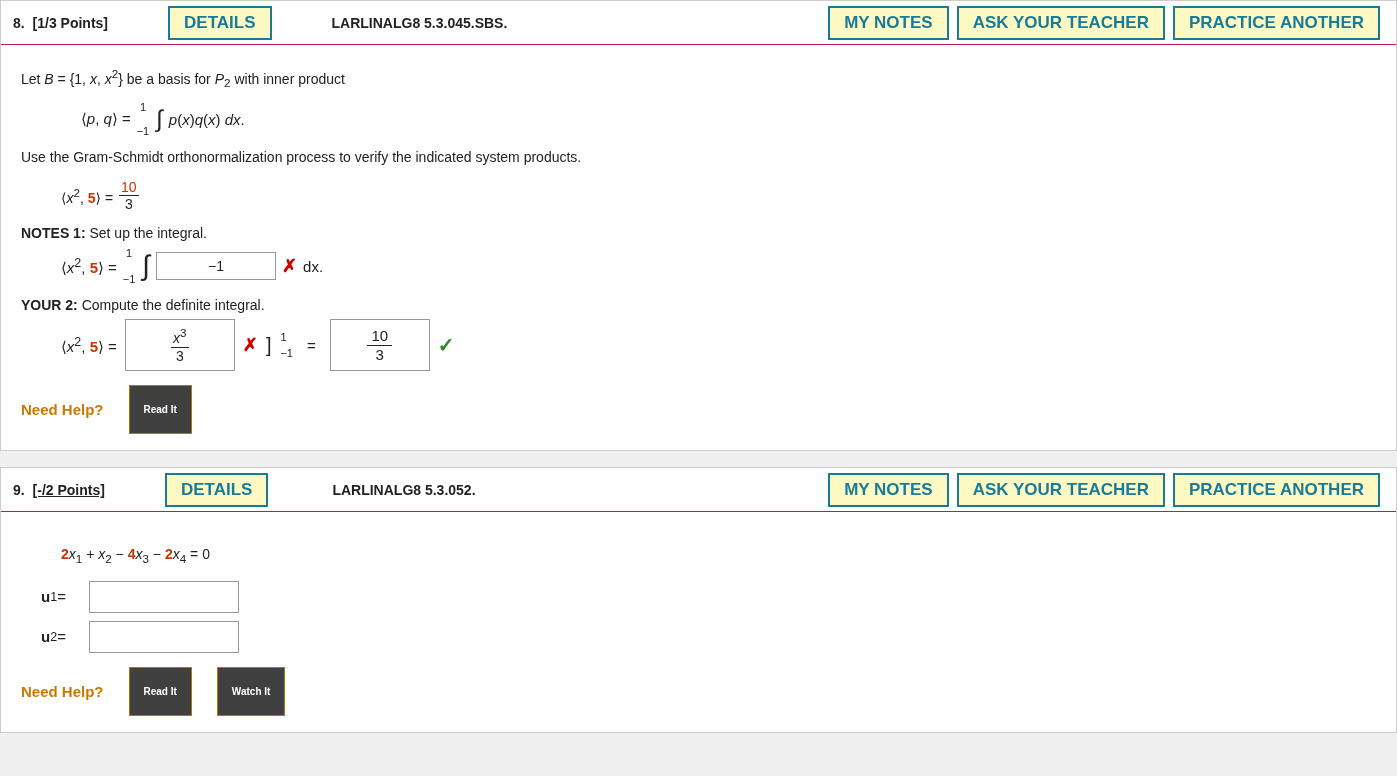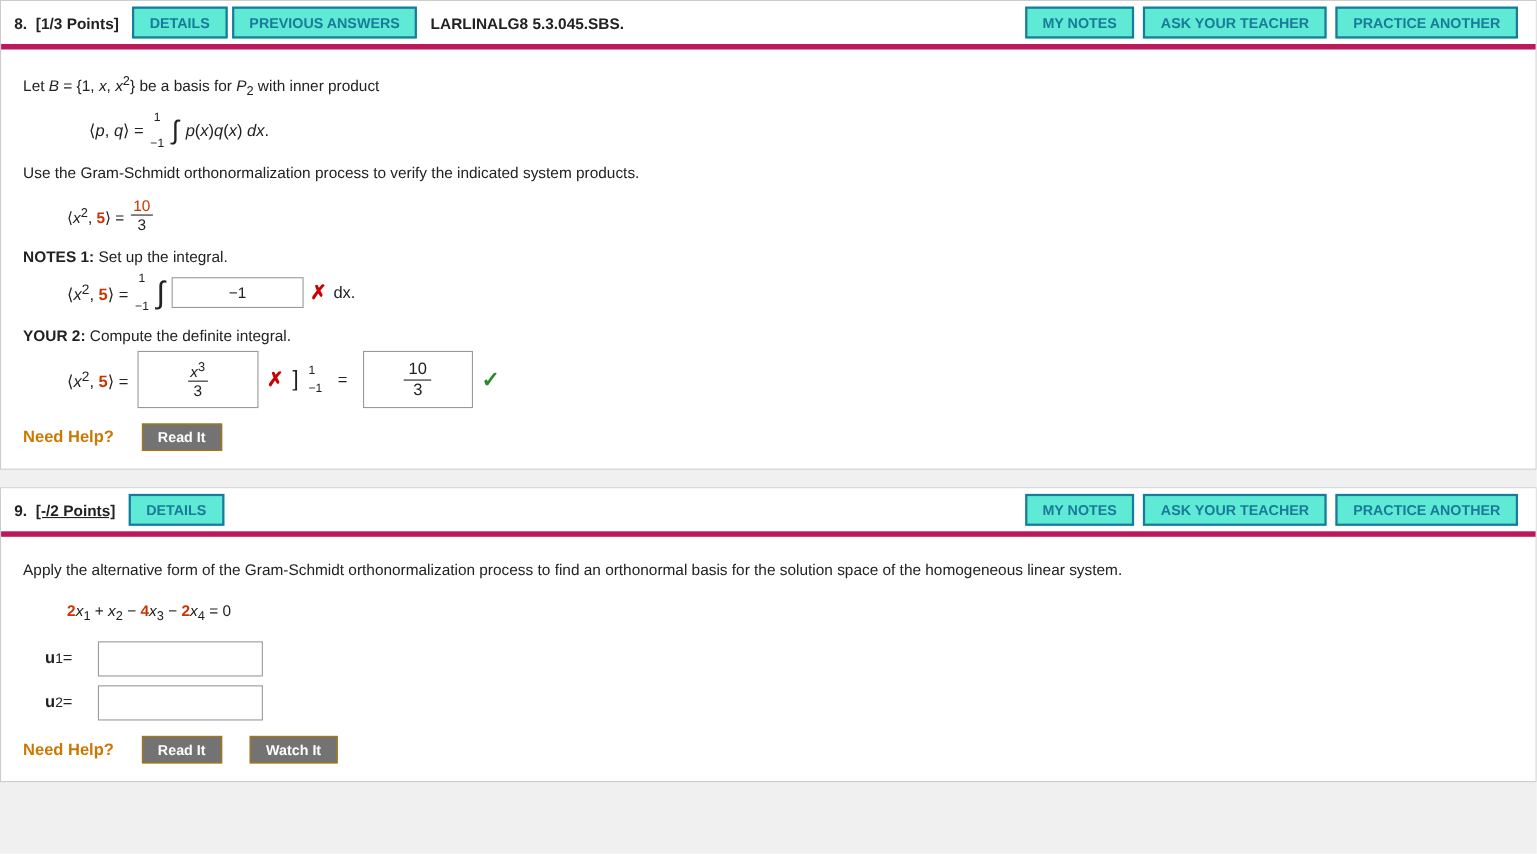--- a/index.html
+++ b/index.html
@@ -12,39 +12,40 @@
 
     .question-block {
       background: #fff;
       border: 1px solid #ccc;
       margin-bottom: 16px;
     }
 
     .question-header {
       display: flex;
       align-items: center;
-      border-bottom: 5px solid #be185d;
+      border-bottom: 1px solid #be185d;
       padding: 0 12px;
       background: #fff;
       min-height: 44px;
+      gap: 48px;
     }
 
     .question-points {
       font-weight: bold;
       font-size: 14px;
       margin-right: 12px;
       white-space: nowrap;
     }
 
     .btn-outline {
       border: 2px solid #1a7a9a;
       color: #1a7a9a;
-      background: #5eead4;
+      background: #fef9c3;
       padding: 5px 14px;
-      font-size: 13px;
+      font-size: 17px;
       font-weight: bold;
       cursor: pointer;
       margin-right: 4px;
       white-space: nowrap;
     }
 
     .question-id {
       font-weight: bold;
       font-size: 14px;
       margin-left: 8px;
@@ -122,25 +123,25 @@
       margin-top: 14px;
     }
 
     .need-help-label {
       color: #cc7700;
       font-weight: bold;
       font-size: 15px;
     }
 
     .btn-help {
-      background: #737373;
+      background: #404040;
       border: 1px solid #b07800;
       color: #fff;
-      padding: 4px 14px;
-      font-size: 13px;
+      padding: 18px 14px;
+      font-size: 10px;
       font-weight: bold;
       cursor: pointer;
     }
 
     .fraction {
       display: inline-flex;
       flex-direction: column;
       align-items: center;
       vertical-align: middle;
       font-size: 14px;
@@ -201,21 +202,20 @@
 </head>
 <body>
 
 <div class="question-block">
   <div class="question-header">
     <span class="question-points">
       <span>8.</span>
       <span style="margin-left:4px;font-weight:bold;">[1/3 Points]</span>
     </span>
     <button class="btn-outline">DETAILS</button>
-    <button class="btn-outline">PREVIOUS ANSWERS</button>
     <span class="question-id">LARLINALG8 5.3.045.SBS.</span>
     <div class="header-right">
       <button class="btn-outline">MY NOTES</button>
       <button class="btn-outline">ASK YOUR TEACHER</button>
       <button class="btn-outline">PRACTICE ANOTHER</button>
     </div>
   </div>
 
   <div class="question-body">
 
@@ -293,30 +293,30 @@
   </div>
 </div>
 
 <div class="question-block">
   <div class="question-header">
     <span class="question-points">
       <span>9.</span>
       <span style="margin-left:4px;font-weight:bold;text-decoration:underline;">[-/2 Points]</span>
     </span>
     <button class="btn-outline">DETAILS</button>
+    <span class="question-id" style="margin-left:12px;">LARLINALG8 5.3.052.</span>
     <div class="header-right">
       <button class="btn-outline">MY NOTES</button>
       <button class="btn-outline">ASK YOUR TEACHER</button>
       <button class="btn-outline">PRACTICE ANOTHER</button>
     </div>
   </div>
 
   <div class="question-body">
 
-    <div class="math-line">Apply the alternative form of the Gram-Schmidt orthonormalization process to find an orthonormal basis for the solution space of the homogeneous linear system.</div>
 
     <div class="equation-system">
       <div>
         <span class="red-text">2</span><em>x</em><sub>1</sub> + <em>x</em><sub>2</sub> − <span class="red-text">4</span><em>x</em><sub>3</sub> − <span class="red-text">2</span><em>x</em><sub>4</sub> = 0
       </div>
     </div>
 
     <div class="u-input-row">
       <span class="u-label">
         <strong>u</strong><sub>1</sub> =

